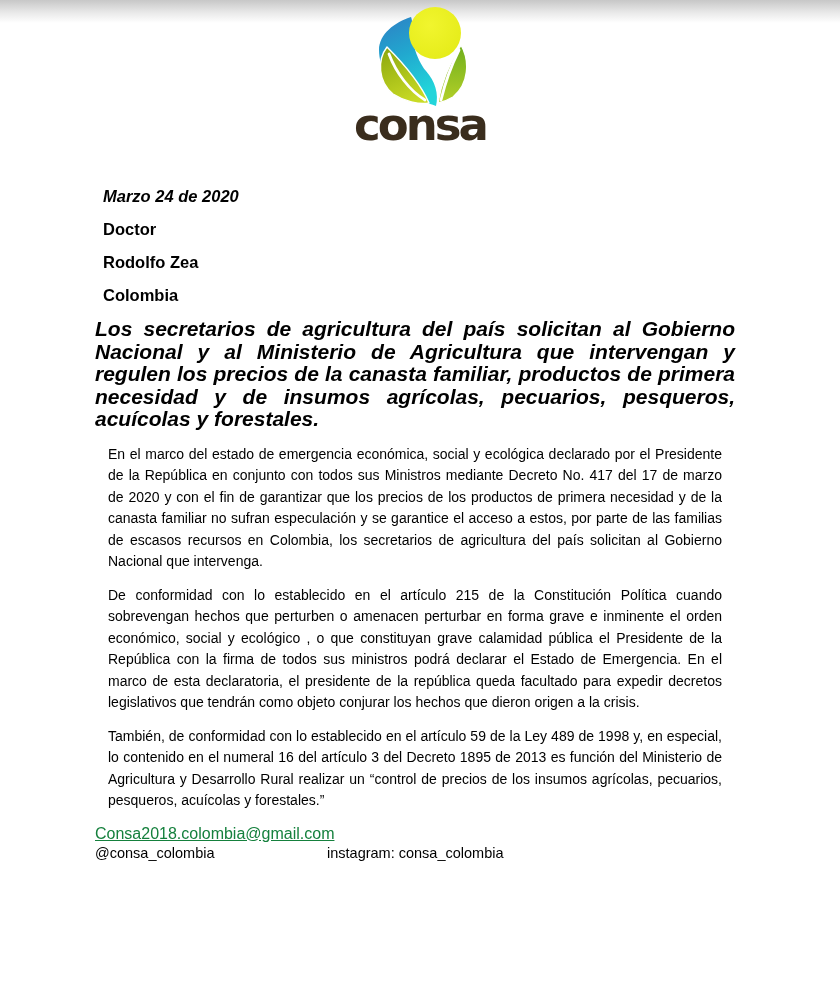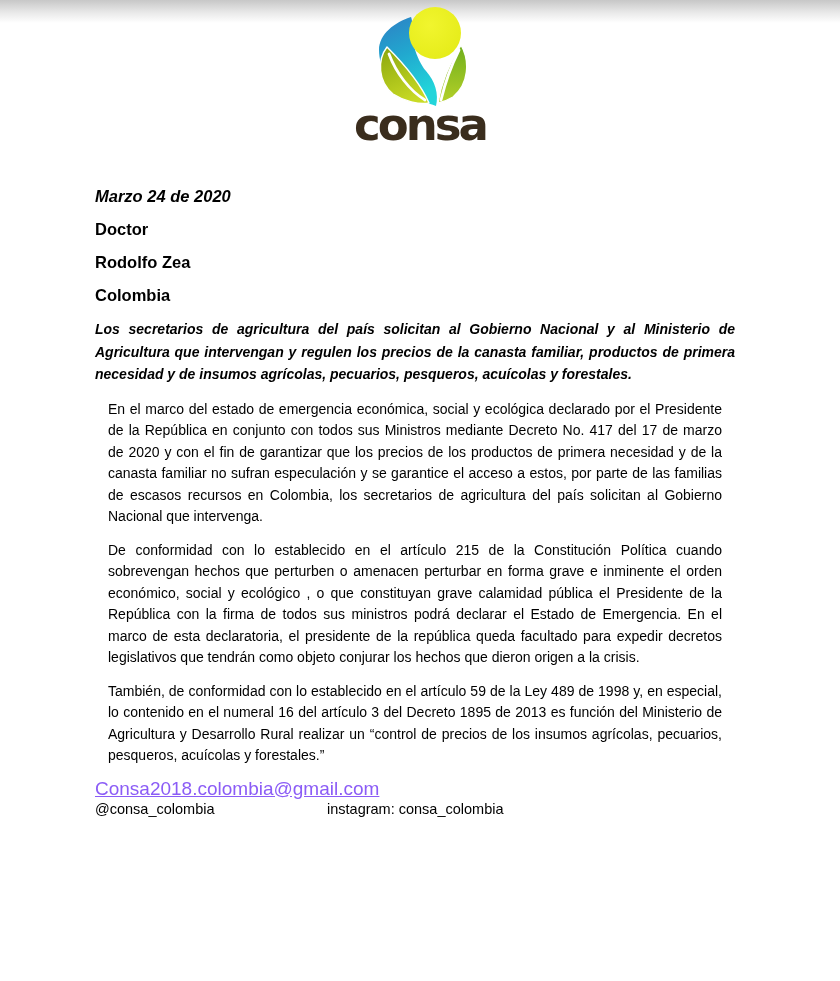--- a/index.html
+++ b/index.html
@@ -28,35 +28,35 @@
     line-height:30px;
     letter-spacing:-3px;
     color:#3a2d1d;
     margin-top:2px;
   }
   .letter{
     width:640px;
     margin:46px 105px 0 95px;
   }
   .hdr{
-    font-size:16.5px;font-weight:bold;line-height:20px;margin:0 0 13px;
+    font-size:16.5px;font-weight:bold;line-height:20px;margin:0 8px 13px;
   }
   .date{font-style:italic;}
   .lead{
-    font-size:14px;font-weight:bold;font-style:italic;
+    font-size:21px;font-weight:bold;font-style:italic;
     line-height:22.5px;text-align:justify;margin:12px 0 13px;
   }
   .body-p{
     font-size:14px;line-height:21.5px;text-align:justify;margin:0 13px 12px;
   }
   .footer{margin-top:0;}
   .footer-org{font-size:14.5px;line-height:19px;}
   .footer-email{
-    font-size:19px;line-height:19px;
-    color:#8b5cf6;text-decoration:underline;cursor:pointer;
+    font-size:16px;line-height:19px;
+    color:#15803d;text-decoration:underline;cursor:pointer;
     display:inline-block;
   }
   .social{display:flex;font-size:14.5px;line-height:19px;margin-top:1px;align-items:flex-end;}
   .social .tw{width:232px;}
 </style>
 </head>
 <body>
 
 <div class="page">
 

